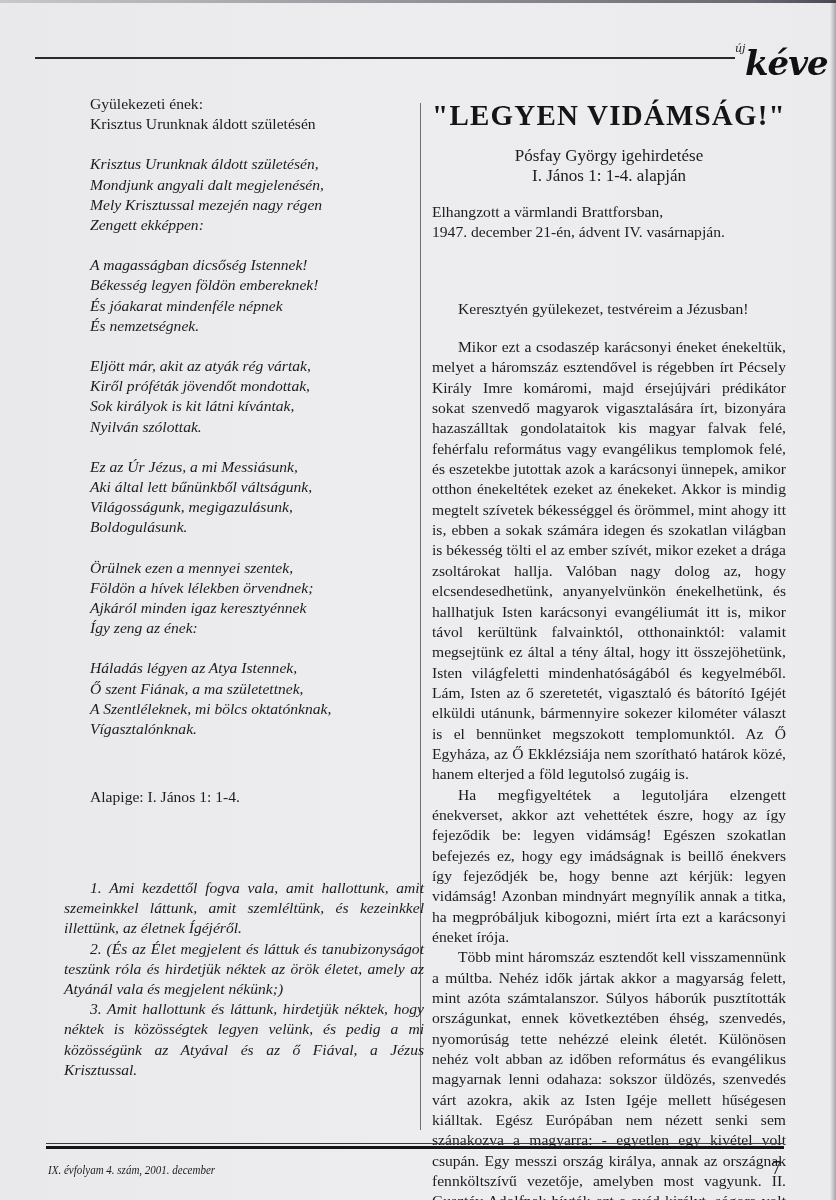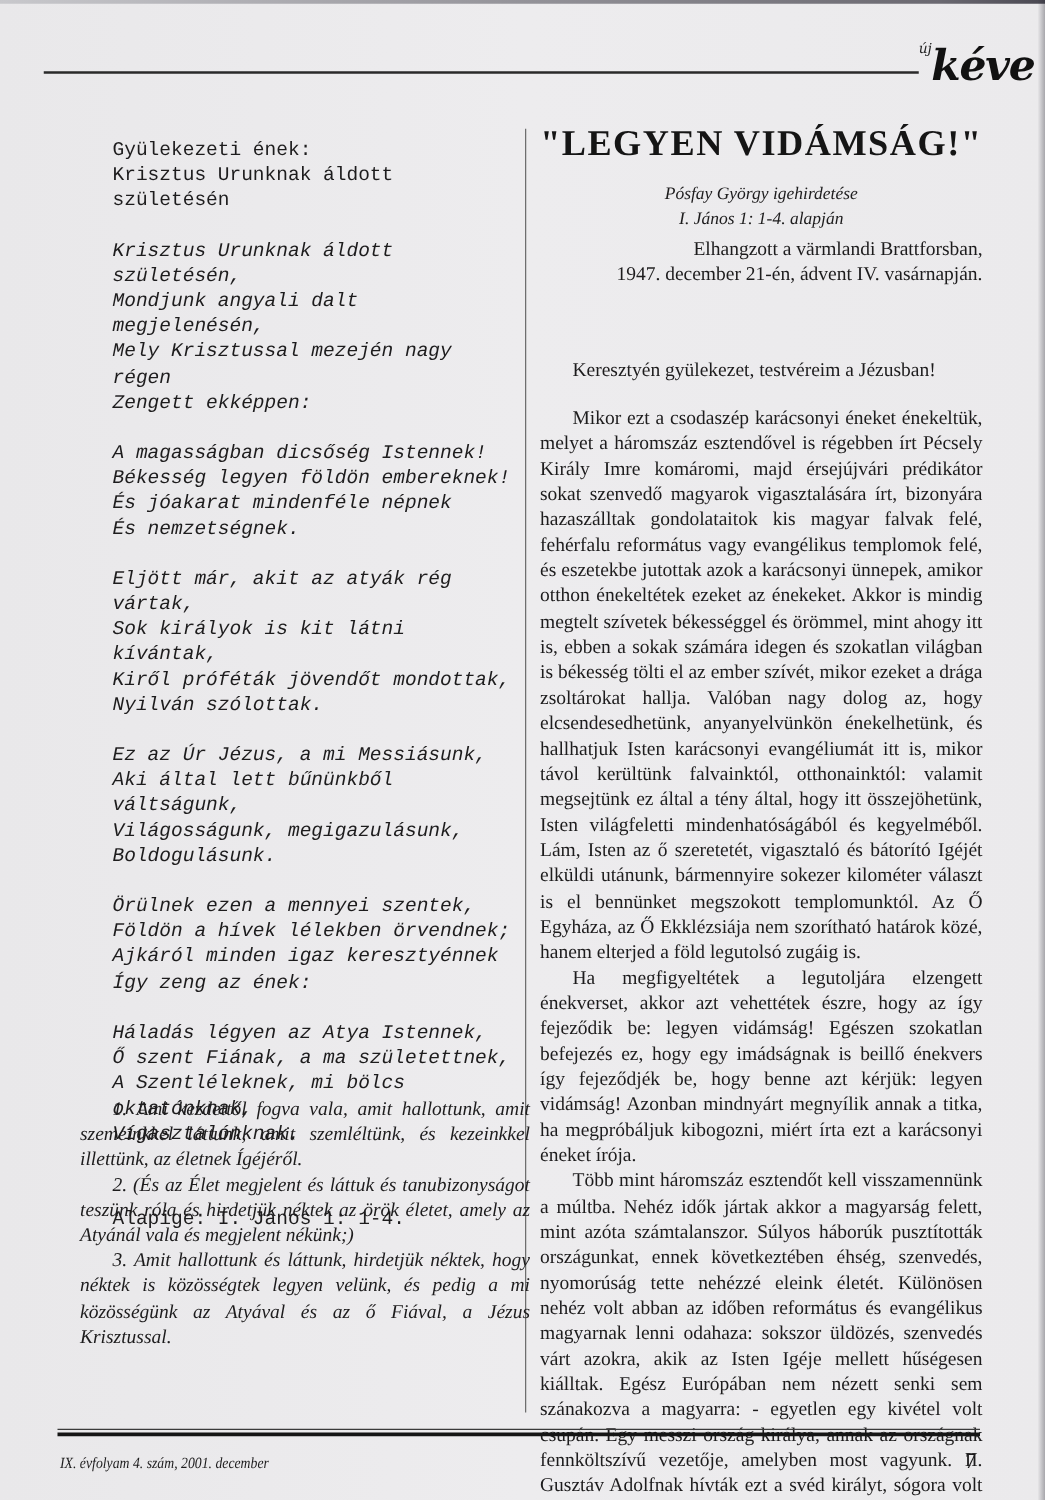--- a/index.html
+++ b/index.html
@@ -21,42 +21,42 @@
   .right-edge {
     position: absolute; right: 0; top: 0; width: 6px; height: 1200px;
     background: linear-gradient(90deg, rgba(0,0,0,0), rgba(40,40,50,0.35));
   }
   
   .header-rule {
     position: absolute; left: 35px; top: 57px; width: 700px; height: 2px;
     background: #2a2a2a;
   }
   .logo {
-    position: absolute; left: 735px; top: 28px; width: 90px; height: 50px;
+    position: absolute; left: 735px; top: 38px; width: 90px; height: 50px;
   }
   .logo-small {
     position: absolute; left: 0px; top: 4px;
     font-family: "DejaVu Serif", serif; font-style: italic;
     font-size: 11px; color: #222;
   }
   .logo-main {
     position: absolute; left: 10px; top: 8px;
     font-family: "DejaVu Serif", serif; font-style: italic; font-weight: bold;
     font-size: 34px; letter-spacing: -1px; color: #111;
     line-height: 1;
   }
   
   .col-divider {
     position: absolute; left: 420px; top: 103px; width: 1px; height: 1027px;
     background: #6e6e6e;
   }
   
   .left-col {
-    position: absolute; left: 90px; top: 110px; width: 326px;
-    font-size: 15.6px; line-height: 20.2px; font-family: Liberation Mono, monospace;
+    position: absolute; left: 90px; top: 94px; width: 326px;
+    font-size: 15.6px; line-height: 20.2px;
   }
   .left-col .hymn-head { margin: 0; }
   .left-col .stanza {
     font-style: italic; margin: 0;
   }
   .left-col .stanza-gap-first { margin-top: 20px; }
   .left-col .stanza-gap { margin-top: 20px; }
   .left-col .alapige { margin-top: 48px; }
   .bible {
     position: absolute; left: 64px; top: 878px; width: 360px;
@@ -67,24 +67,24 @@
   
   .right-col {
     position: absolute; left: 432px; top: 98px; width: 354px;
   }
   .title {
     font-family: "Liberation Serif", serif;
     font-size: 29px; letter-spacing: 1.2px;
     text-align: center; margin: 0; line-height: 34px; color: #151515;
   }
   .subtitle {
-    text-align: center; font-size: 14px; line-height: 20.4px; margin-top: 14px; font-style: italic;
+    text-align: center; font-size: 17px; line-height: 20.4px; margin-top: 14px;
   }
   .venue {
-    text-align: right; font-size: 15.6px; line-height: 20.4px; margin-top: 3px;
+    text-align: left; font-size: 15.6px; line-height: 20.4px; margin-top: 15px;
   }
   .greeting {
     font-size: 15.6px; line-height: 20.4px; margin-top: 56px; text-indent: 26px;
   }
   .body-text {
     margin-top: 18px; font-size: 15.6px; line-height: 20.35px; text-align: justify;
   }
   .body-text p { margin: 0; text-indent: 26px; }
   
   .footer-rule-thin {
@@ -131,22 +131,22 @@
           <div>Zengett ekképpen:</div>
         </div>
         <div class="stanza stanza-gap">
           <div>A magasságban dicsőség Istennek!</div>
           <div>Békesség legyen földön embereknek!</div>
           <div>És jóakarat mindenféle népnek</div>
           <div>És nemzetségnek.</div>
         </div>
         <div class="stanza stanza-gap">
           <div>Eljött már, akit az atyák rég vártak,</div>
+          <div>Kiről próféták jövendőt mondottak,</div>
           <div>Sok királyok is kit látni kívántak,</div>
-          <div>Kiről próféták jövendőt mondottak,</div>
           <div>Nyilván szólottak.</div>
         </div>
         <div class="stanza stanza-gap">
           <div>Ez az Úr Jézus, a mi Messiásunk,</div>
           <div>Aki által lett bűnünkből váltságunk,</div>
           <div>Világosságunk, megigazulásunk,</div>
           <div>Boldogulásunk.</div>
         </div>
         <div class="stanza stanza-gap">
           <div>Örülnek ezen a mennyei szentek,</div>

